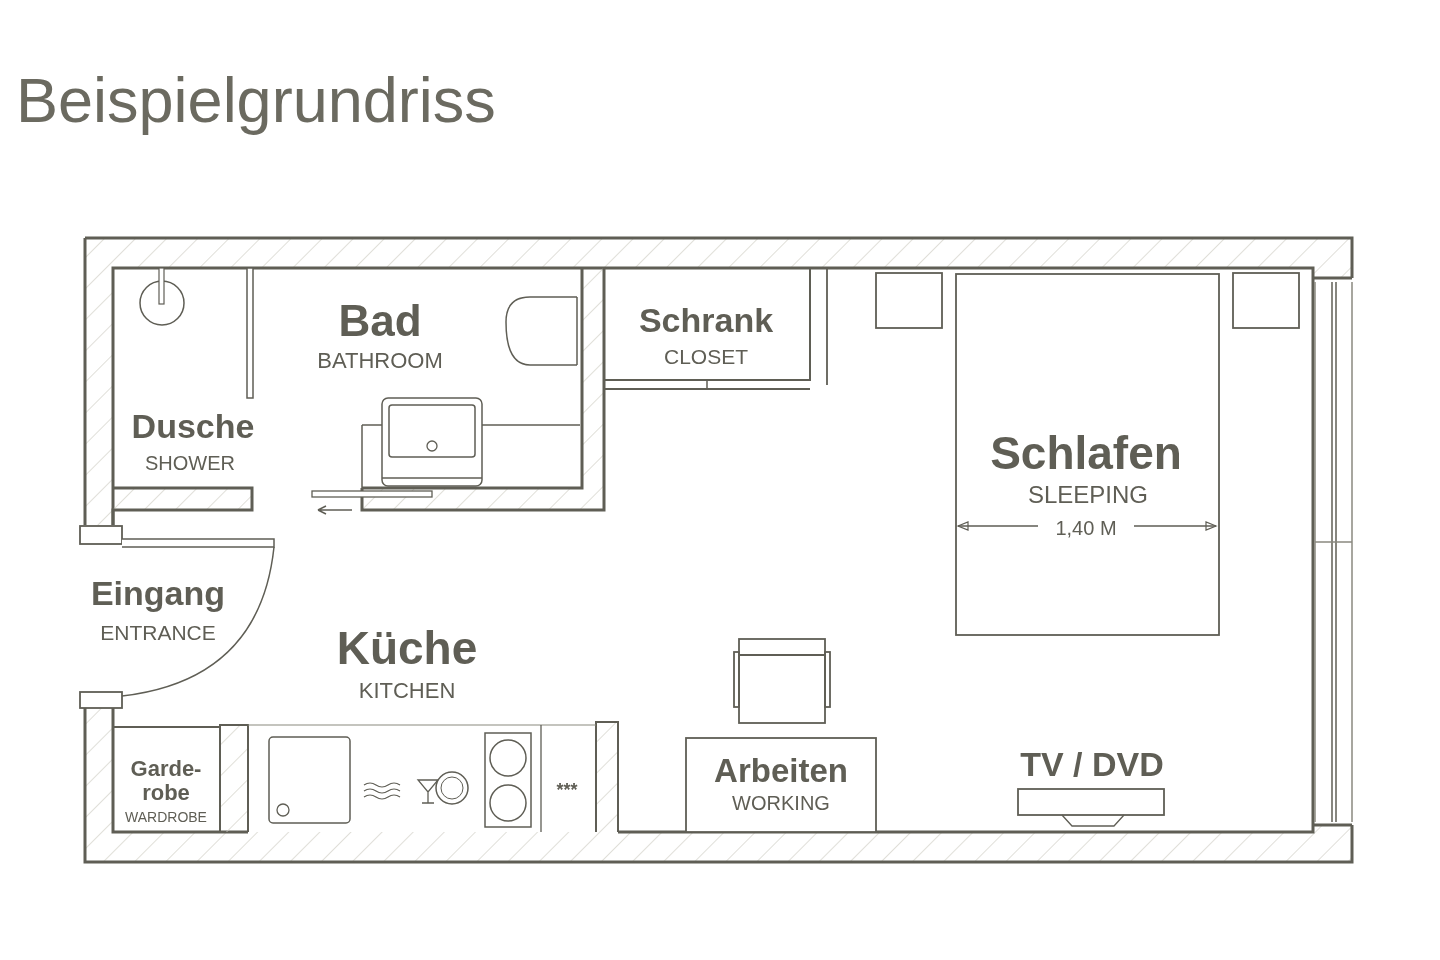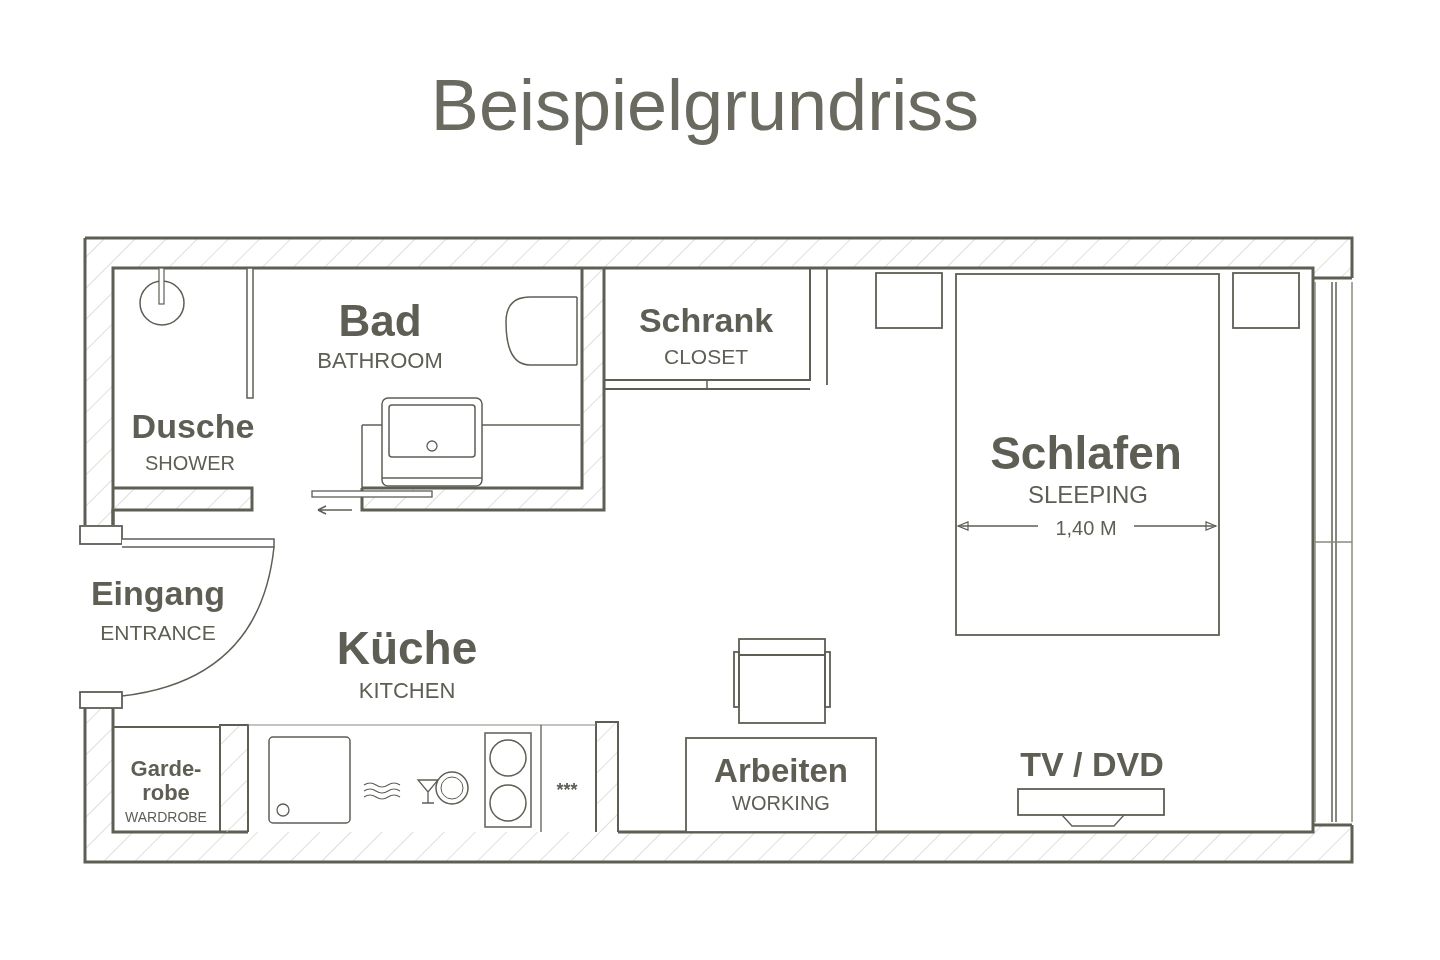--- a/index.html
+++ b/index.html
@@ -1,17 +1,17 @@
 <!DOCTYPE html>
 <html><head>
 <meta charset="utf-8">
 <style>
   html,body{margin:0;padding:0;background:#ffffff;}
   body{width:1440px;height:960px;position:relative;overflow:hidden;font-family:"Liberation Sans",sans-serif;}
-  .title{position:absolute;left:0;top:64px;width:1410px;text-align:center;font-size:72px;color:#6b6a60;font-weight:normal;letter-spacing:0px;}
+  .title{position:absolute;left:16px;top:64px;width:1410px;font-size:63px;color:#6b6a60;font-weight:normal;letter-spacing:0px;}
   svg{position:absolute;left:0;top:0;}
   .lbl{font-family:"Liberation Sans",sans-serif;fill:#5f5e55;text-anchor:middle;}
   .big{font-weight:bold;}
 </style>
 </head>
 <body>
 
 <div class="title">Beispielgrundriss</div>
 
 <svg width="1440" height="960" viewBox="0 0 1440 960">

